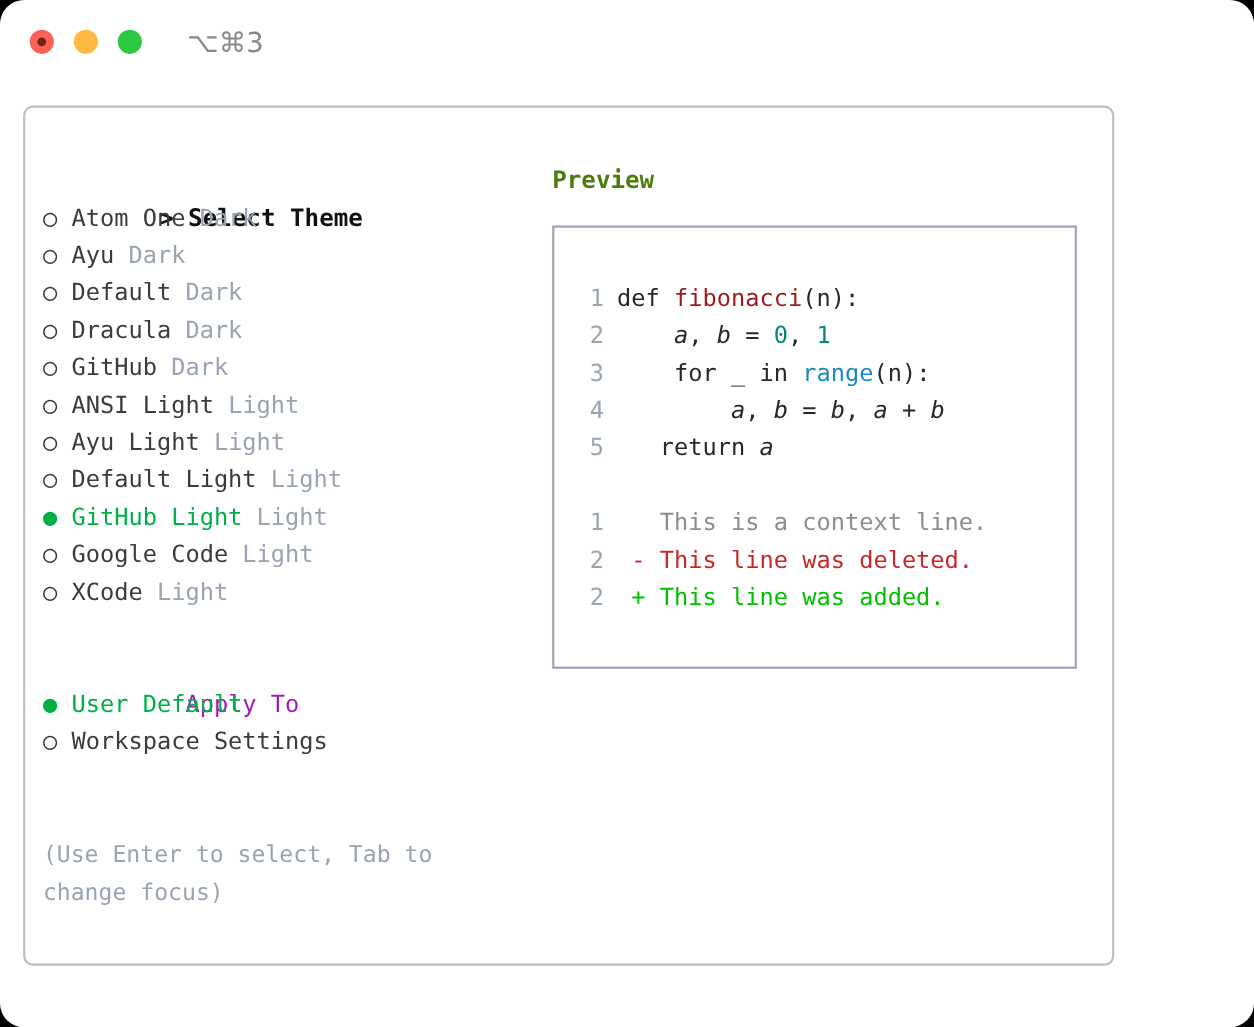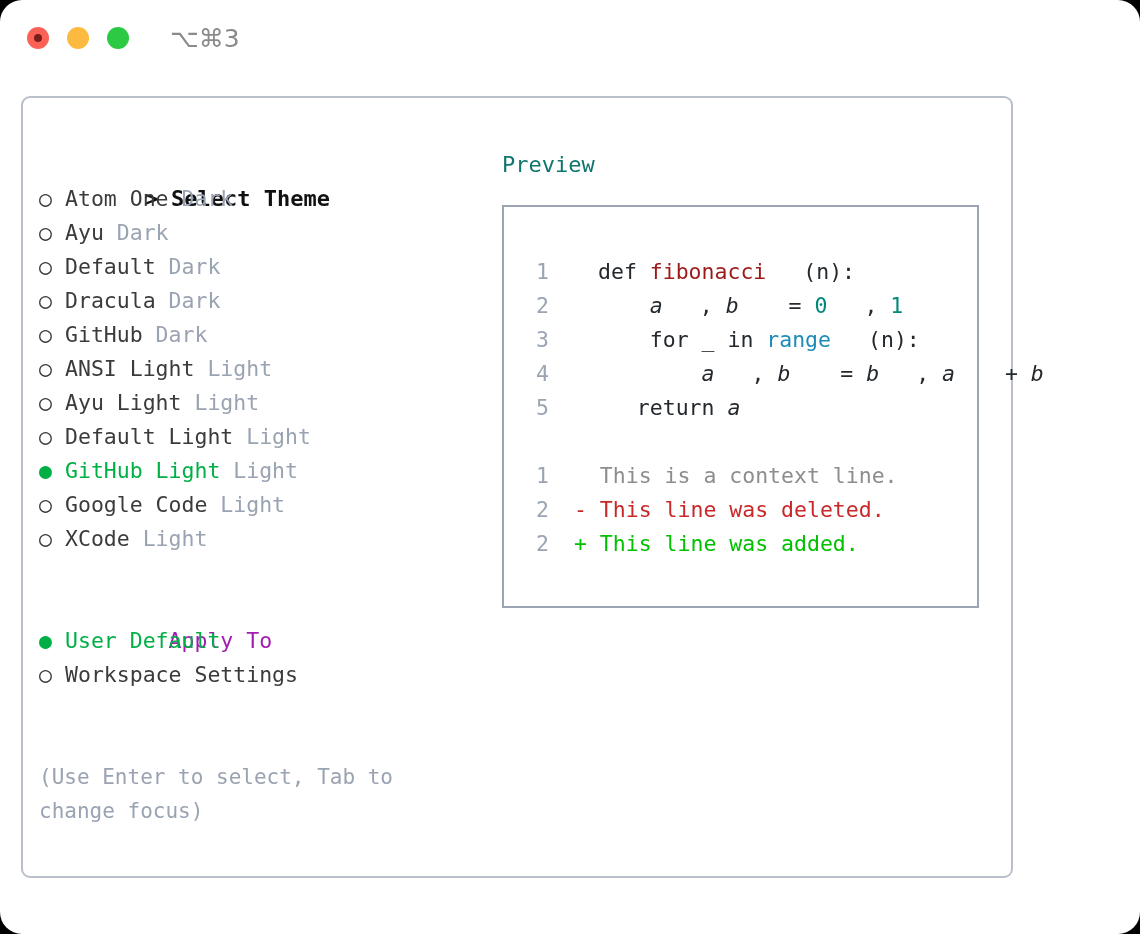--- a/index.html
+++ b/index.html
@@ -128,23 +128,23 @@
   }
 
   
   .right-col {
     position: absolute;
     left: 479px;
     top: 50px;
     width: 490px;
   }
   .preview-title {
-    font-weight: normal;
+    font-weight: bold;
     font-size: 22px;
-    color: #0f766e;
+    color: #4d7c0f;
     line-height: 34px;
     white-space: pre;
   }
   .preview-box {
     position: absolute;
     left: 479px;
     top: 107px;
     width: 477px;
     height: 403px;
     border: 2px solid #9aa4b2;
@@ -164,21 +164,21 @@
     height: 34px;
     line-height: 34px;
   }
   .lnum {
     display: inline-block;
     width: 26px;
     text-align: right;
     color: #9aa4b2;
     margin-right: 12px;
   }
-  .tok        { color: #24292e; margin-left: 37px; }
+  .tok        { color: #24292e; }
   .tok-func   { color: #9e1a1a; }
   .tok-num    { color: #00897b; }
   .tok-builtin{ color: #1d8ab8; }
   .tok-var    { color: #24292e; font-style: italic; }
   .d-ctx      { color: #8d8d8d; }
   .d-del      { color: #c82828; }
   .d-add      { color: #00c000; }
   .spacer     { height: 34px; }
 </style>
 </head>

